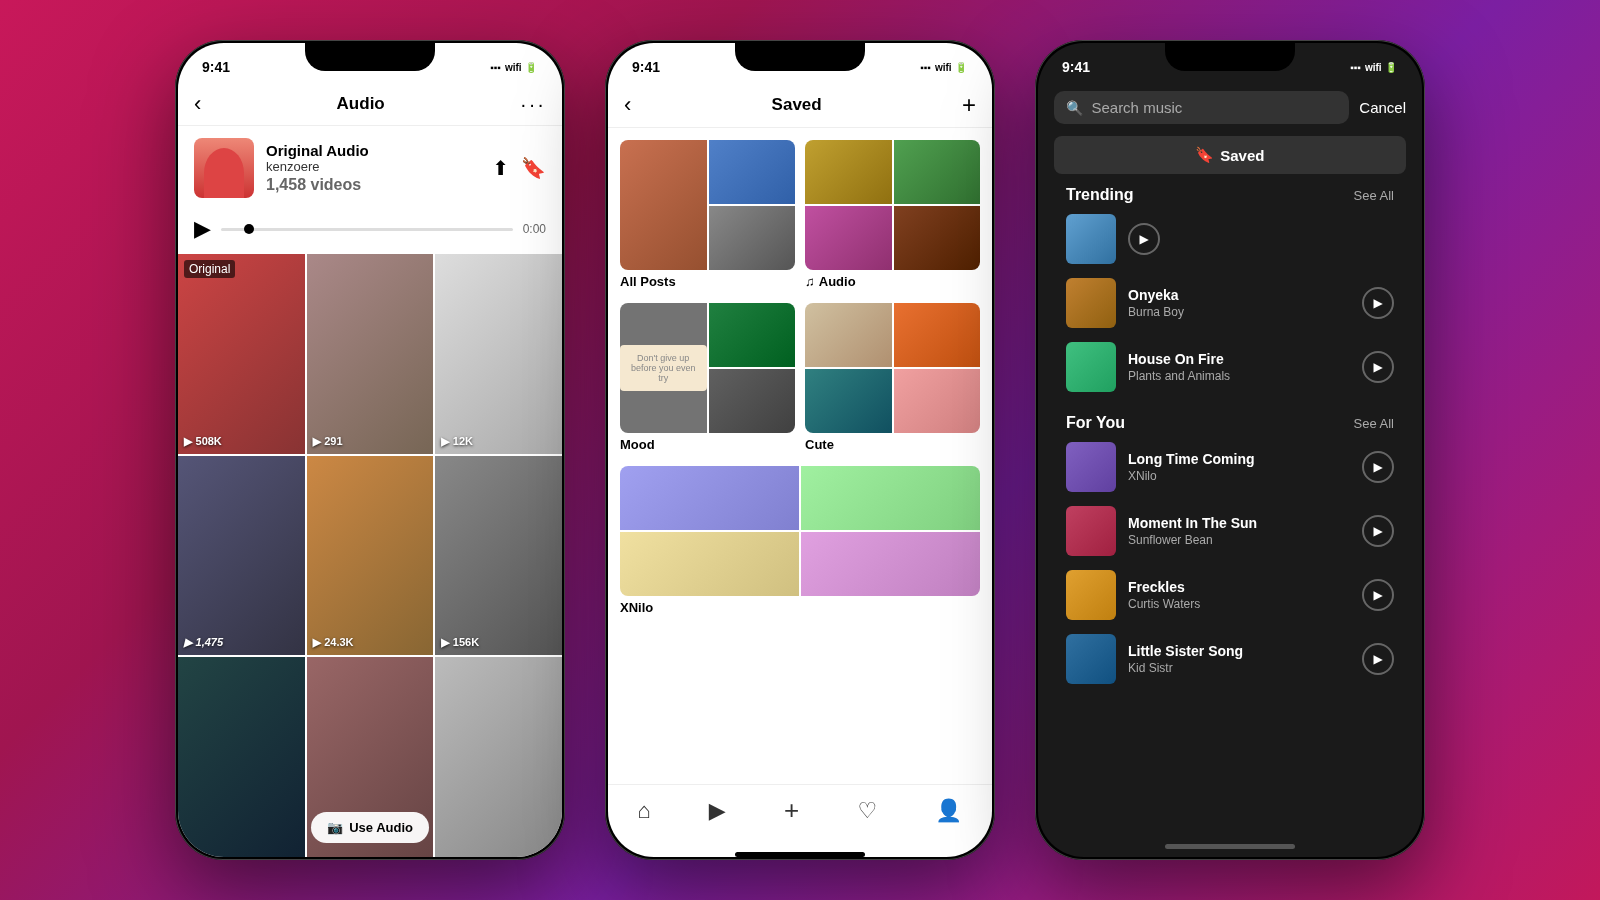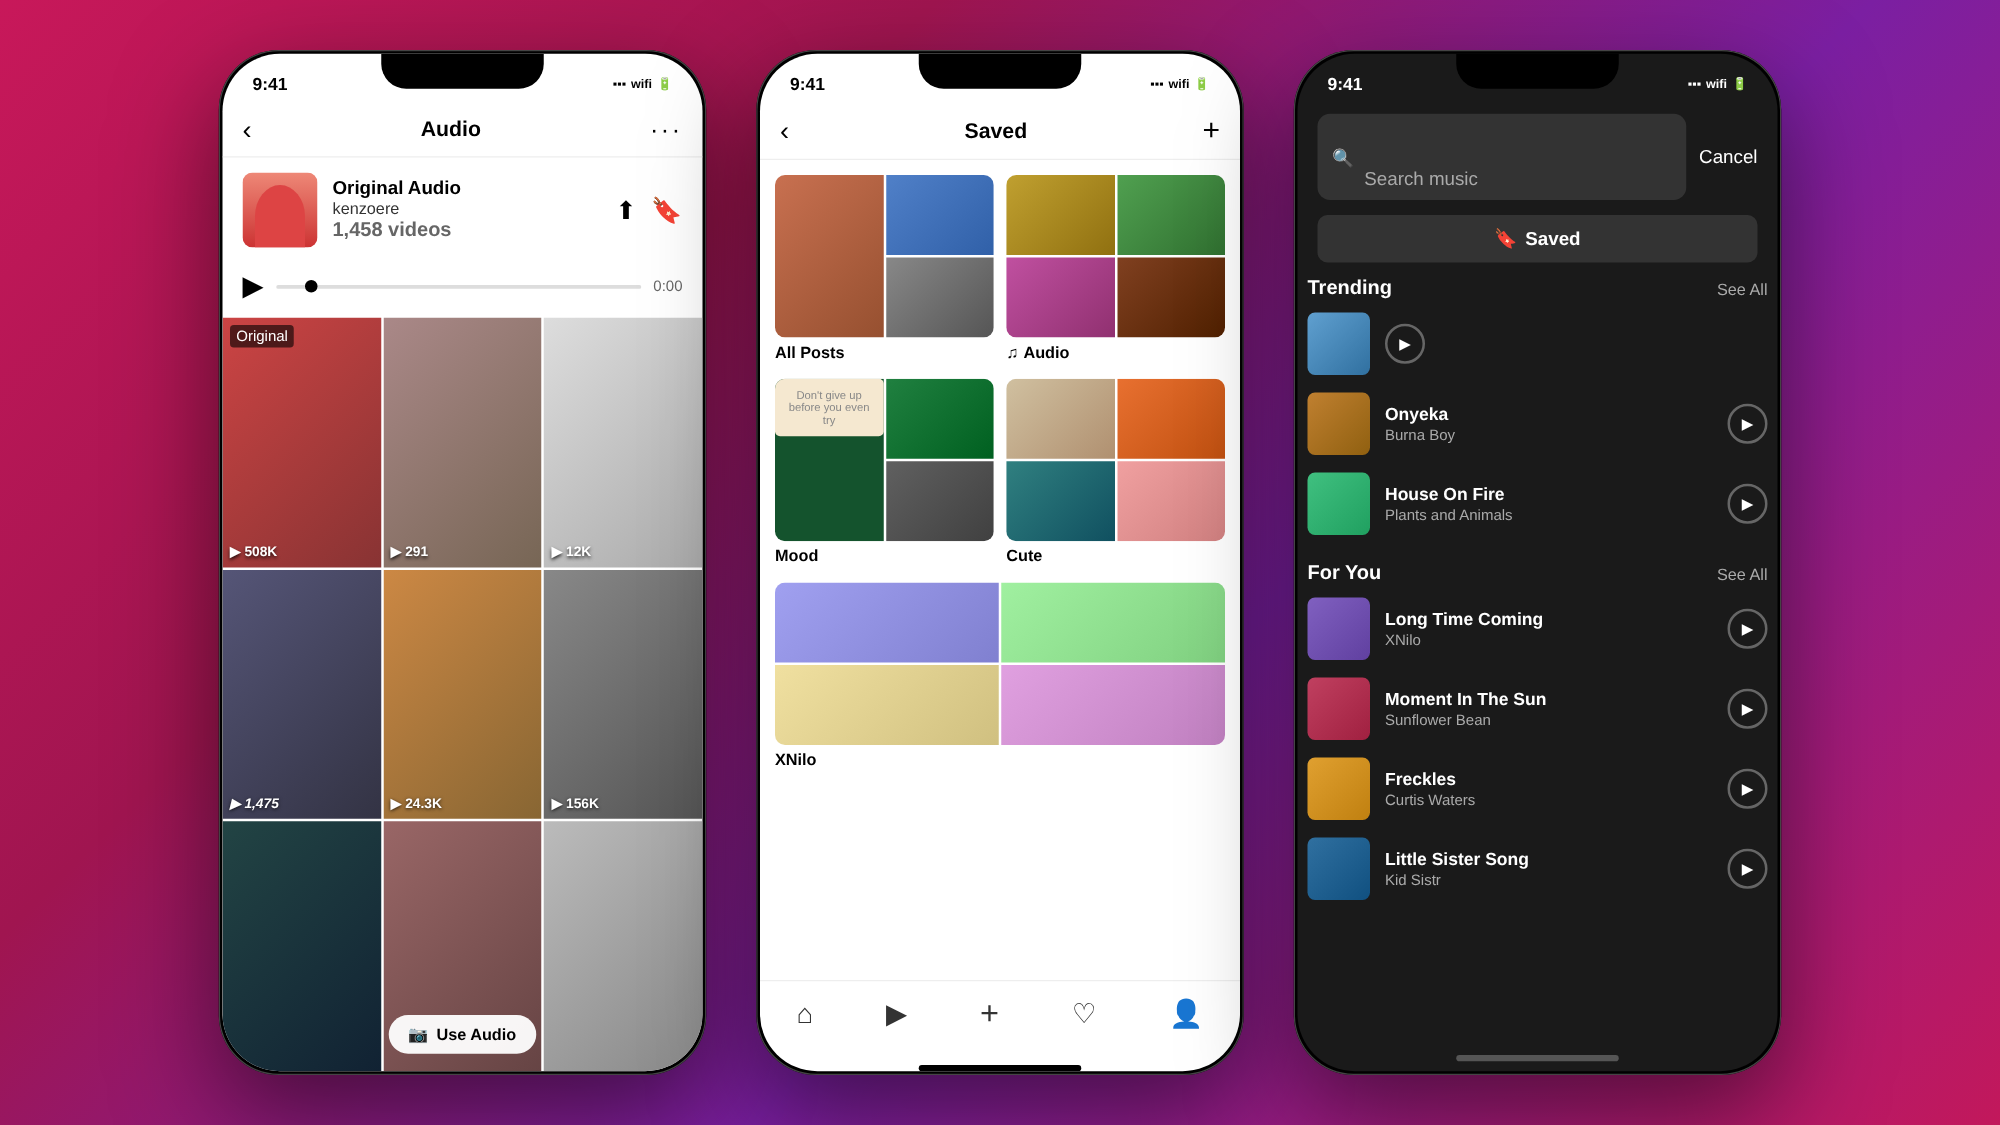--- a/index.html
+++ b/index.html
@@ -262,39 +262,39 @@
     }
     .search-input-box {
       flex: 1;
       background: #333;
       border-radius: 10px;
       padding: 8px 12px;
       display: flex;
       align-items: center;
       gap: 8px;
     }
-    .search-input-text { color: #aaa; font-size: 15px; margin-top: 36px; }
+    .search-input-text { color: #aaa; font-size: 15px; }
     .search-icon-inner { color: #aaa; font-size: 14px; }
     .cancel-btn { color: #fff; font-size: 15px; font-weight: 500; }
 
     .saved-tab {
       margin: 0 16px 12px;
       background: #333;
       border-radius: 8px;
       padding: 10px;
       display: flex;
       align-items: center;
       justify-content: center;
       gap: 6px;
       font-size: 15px;
       font-weight: 600;
     }
     .saved-tab span { color: #fff; }
 
-    .music-section { padding: 0 8px; margin-bottom: 8px; }
+    .music-section { padding: 0 28px; margin-bottom: 8px; }
     .music-section-header {
       display: flex;
       justify-content: space-between;
       align-items: center;
       margin-bottom: 10px;
     }
     .music-section-title { font-size: 16px; font-weight: 700; color: #fff; }
     .see-all-btn { font-size: 13px; color: #aaa; }
 
     .music-item {
@@ -448,21 +448,21 @@
             <div class="cc6"></div>
             <div class="cc7"></div>
           </div>
           <div class="collection-label" style="display:flex;align-items:center;gap:4px;"><span>♫</span> Audio</div>
         </div>
       </div>
 
       <div style="display:grid;grid-template-columns:1fr 1fr;gap:10px;margin-bottom:14px;">
         <div>
           <div style="display:grid;grid-template-columns:1fr 1fr;gap:2px;border-radius:8px;overflow:hidden;height:130px;">
-            <div style="background:#14532d;grid-row:span 2;display:flex;align-items:flex-start;justify-content:center;font-size:10px;color:#999;">
+            <div style="background:#737373;grid-row:span 2;display:flex;align-items:center;justify-content:center;font-size:10px;color:#999;">
               <div style="background:#f5e8d0;padding:8px;border-radius:4px;font-size:9px;color:#888;text-align:center;">Don't give up before you even try</div>
             </div>
             <div class="cc8"></div>
             <div class="cc9"></div>
           </div>
           <div class="collection-label">Mood</div>
         </div>
         <div>
           <div style="display:grid;grid-template-columns:1fr 1fr;gap:2px;border-radius:8px;overflow:hidden;height:130px;">
             <div class="cc10"></div>

